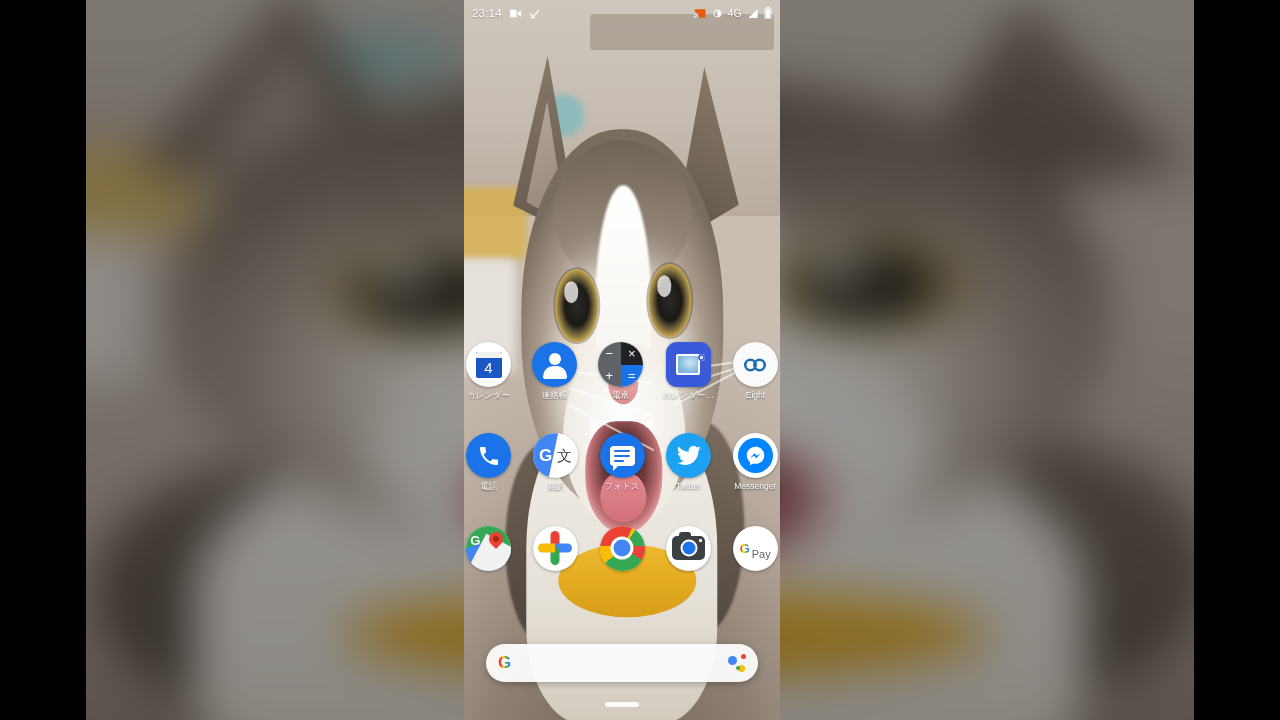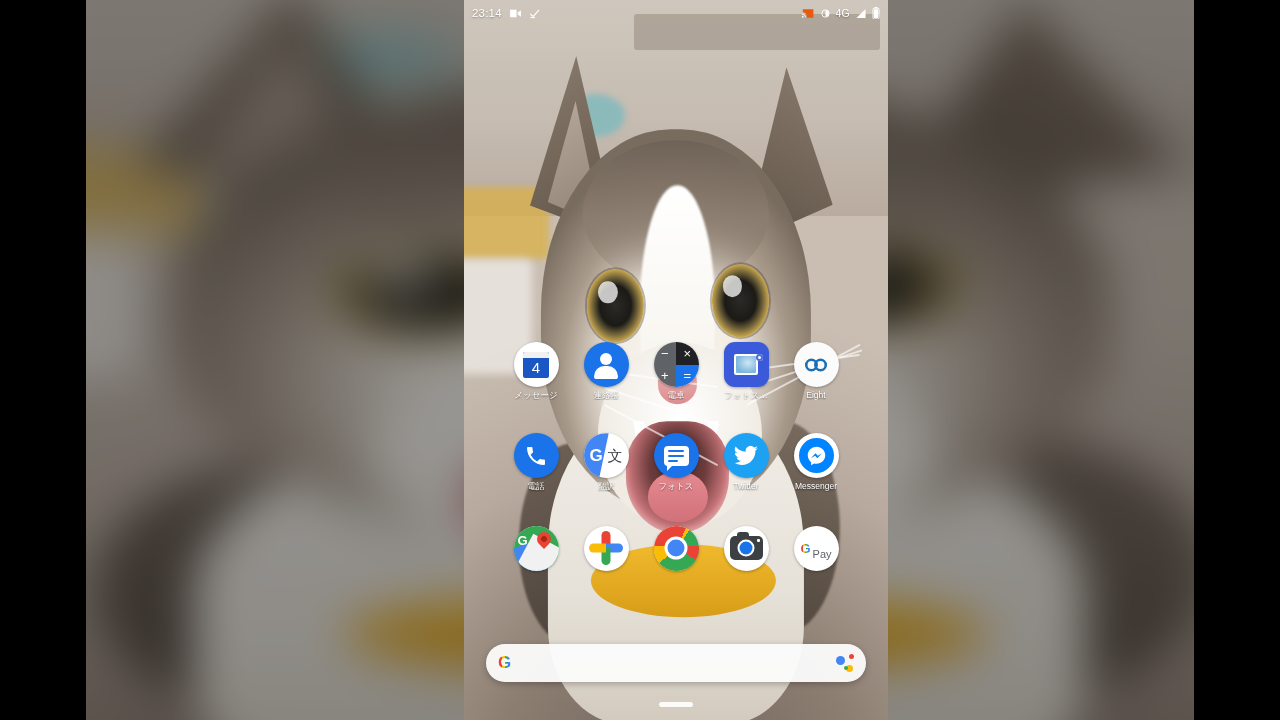--- a/index.html
+++ b/index.html
@@ -68,21 +68,21 @@
     background:radial-gradient(60% 70% at 50% 40%,#4a2a2c 0%,#6d3b3c 45%,#c9767a 80%,#e49ba0 100%);
     box-shadow:inset 0 -4px 6px rgba(255,255,255,.25);}
   .cat .tongue{position:absolute;left:42%;top:75%;width:17%;height:9%;border-radius:50%;
     background:linear-gradient(180deg,#e58a91,#d1717a);}
   .cat .fang{position:absolute;width:3.2%;height:6%;background:#fff;}
   .cat .fang.a{left:38%;top:66%;clip-path:polygon(0 0,100% 0,50% 100%);}
   .cat .fang.b{right:38%;top:66%;clip-path:polygon(0 0,100% 0,50% 100%);}
   .cat .whisker{position:absolute;height:1.5px;background:rgba(255,255,255,.62);border-radius:2px;transform-origin:left center;}
 
   
-  .phone{position:absolute;left:464px;top:0;width:424px;height:720px;overflow:hidden;background:#8d7f73;}
+  .phone{position:absolute;left:464px;top:0;width:316px;height:720px;overflow:hidden;background:#8d7f73;}
   .phone .wallwrap{position:absolute;inset:0;}
 
   .statusbar{position:absolute;left:0;top:0;width:100%;height:26px;display:flex;align-items:center;
     justify-content:space-between;padding:0 8px;box-sizing:border-box;color:#fff;font-size:11px;
     text-shadow:0 1px 2px rgba(0,0,0,.35);}
   .sb-left{display:flex;align-items:center;gap:7px;}
   .sb-right{display:flex;align-items:center;gap:5px;}
   .sb-time{font-size:11.5px;letter-spacing:.2px;}
 
   .appgrid{position:absolute;left:0;right:0;top:342px;}
@@ -323,21 +323,21 @@
     <div class="appgrid">
 
       <div class="row">
 
         <div class="app">
           <div class="ic cal">
             <div class="cal-inner">
                 <span class="cal-num">4</span>
               </div>
           </div>
-          <div class="lbl">メッセージ</div>
+          <div class="lbl">カレンダー</div>
         </div>
 
         <div class="app">
           <div class="ic contacts">
             <span class="person-head"></span>
               <span class="person-body"></span>
           </div>
           <div class="lbl">連絡帳</div>
         </div>
 
@@ -349,21 +349,21 @@
             <span class="q q4">=</span>
           </div>
           <div class="lbl">電卓</div>
         </div>
 
         <div class="app">
           <div class="ic sq photosq">
             <div class="frame"></div>
               <span class="dot"></span>
           </div>
-          <div class="lbl">フォトス…</div>
+          <div class="lbl">カレンダー…</div>
         </div>
 
         <div class="app">
           <div class="ic eight">
             <svg viewBox="0 0 40 26">
                 <g fill="none" stroke="#1a6fb5" stroke-width="4">
                   <circle cx="13" cy="13" r="8"></circle>
                   <circle cx="27" cy="13" r="8"></circle>
                 </g>
               </svg>

